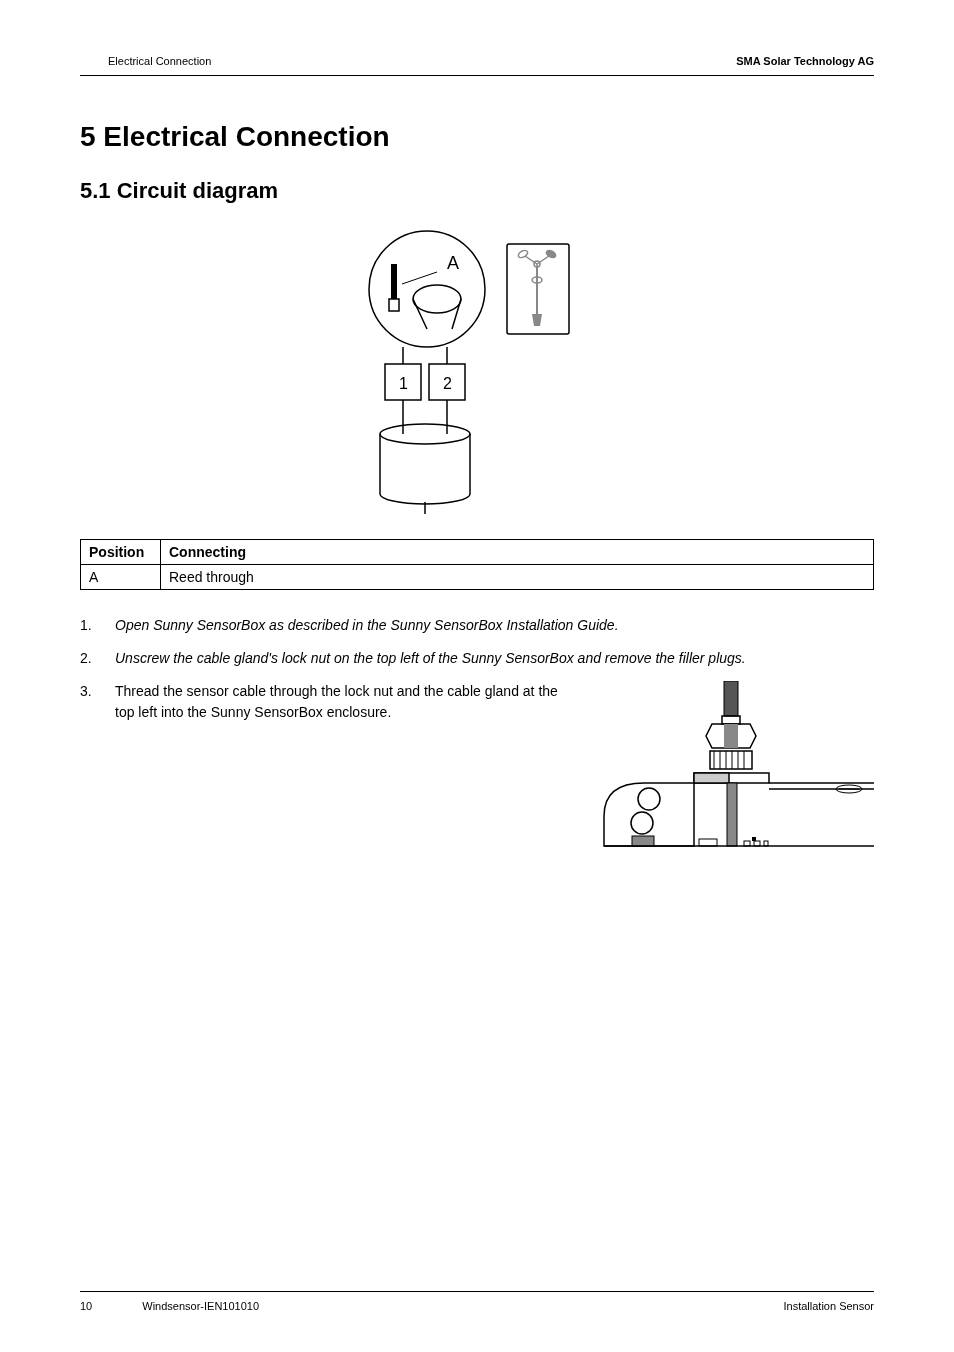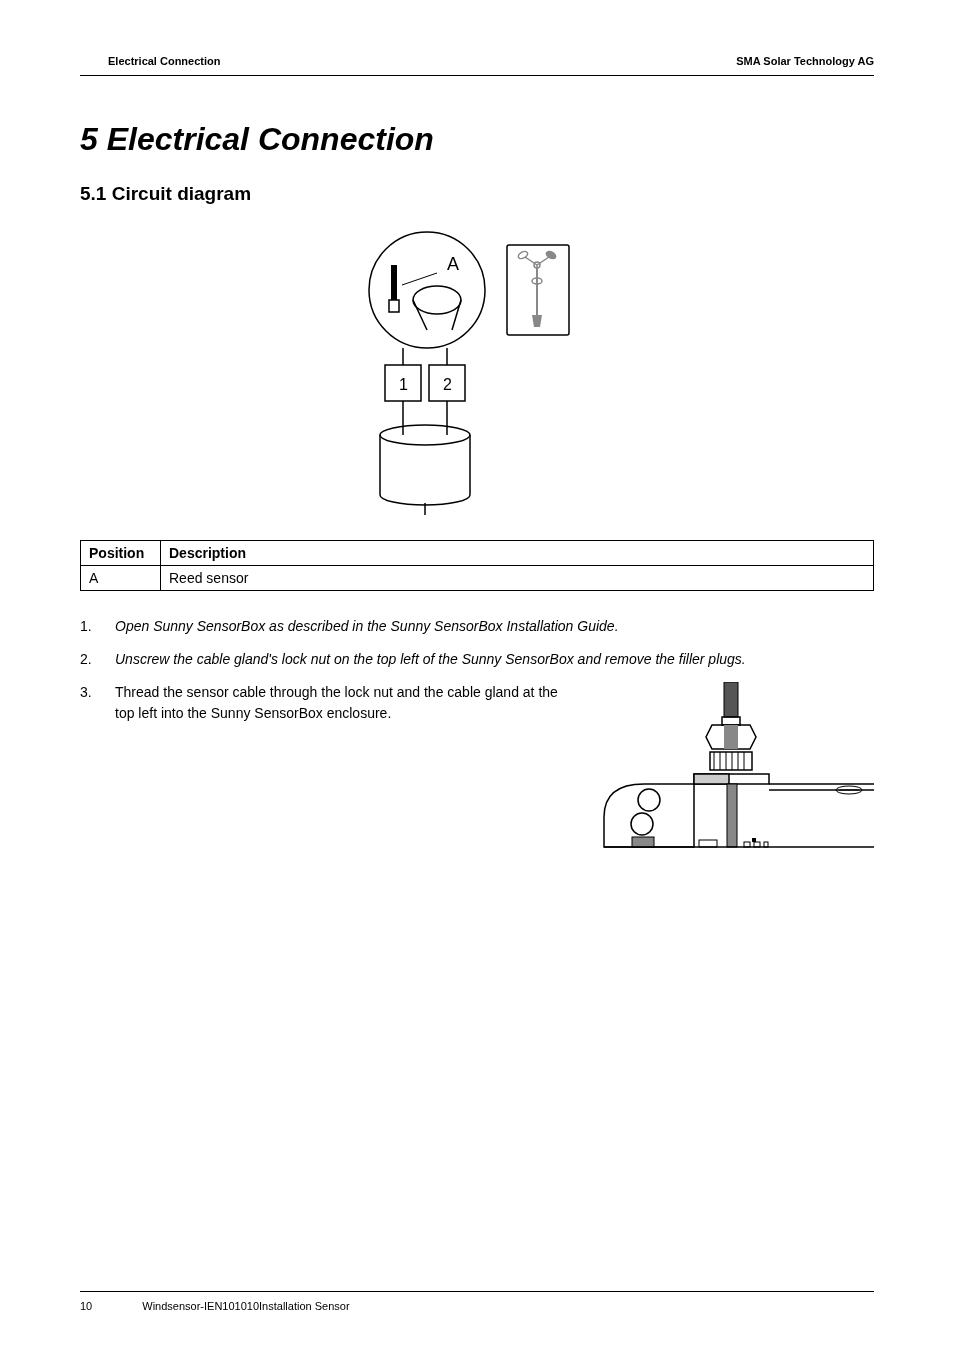--- a/index.html
+++ b/index.html
@@ -17,34 +17,33 @@
     }
     .header {
       display: flex;
       justify-content: space-between;
       font-size: 11px;
       padding-bottom: 8px;
       border-bottom: 1px solid #000;
       margin-bottom: 45px;
     }
     .header-left {
-      font-weight: bold;
+      font-weight: normal;
       padding-left: 28px;
     }
     .header-right {
       font-weight: bold;
     }
     h1 {
-      font-size: 32px;
+      font-size: 28px;
       font-weight: bold;
       margin-bottom: 25px;
-      font-style: italic;
     }
     h2 {
-      font-size: 19px;
+      font-size: 22px;
       font-weight: bold;
       margin-bottom: 20px;
     }
     .diagram-container {
       display: flex;
       justify-content: center;
       margin-bottom: 25px;
     }
     .position-table {
       width: 100%;
@@ -96,20 +95,21 @@
     .step3-image {
       width: 280px;
       flex-shrink: 0;
     }
     .footer {
       position: absolute;
       bottom: 40px;
       left: 80px;
       right: 80px;
       display: flex;
+      justify-content: space-between;
       font-size: 11px;
       padding-top: 8px;
       border-top: 1px solid #000;
     }
     .footer-left {
       display: flex;
       gap: 50px;
     }
   </style>
 </head>
@@ -169,25 +169,25 @@
     <line x1="163" y1="210" x2="163" y2="270" stroke="#000" stroke-width="1.5"></line>
     <path d="M 73 270 A 45 10 0 0 0 163 270" fill="none" stroke="#000" stroke-width="1.5"></path>
     <line x1="118" y1="278" x2="118" y2="290" stroke="#000" stroke-width="1.5"></line>
   </svg>
 </div>
 
 <table class="position-table">
   <tbody>
       <tr>
     <th>Position</th>
-    <th>Description</th>
+    <th>Connecting</th>
   </tr>
   <tr>
     <td>A</td>
-    <td>Reed sensor</td>
+    <td>Reed through</td>
   </tr>
 </tbody>
   </table>
 
 <div class="section-52">
   <ol class="steps">
     <li>
       <span class="step-num">1.</span>
       <span class="step-text">Open Sunny SensorBox as described in the Sunny SensorBox Installation Guide.</span>
     </li>

